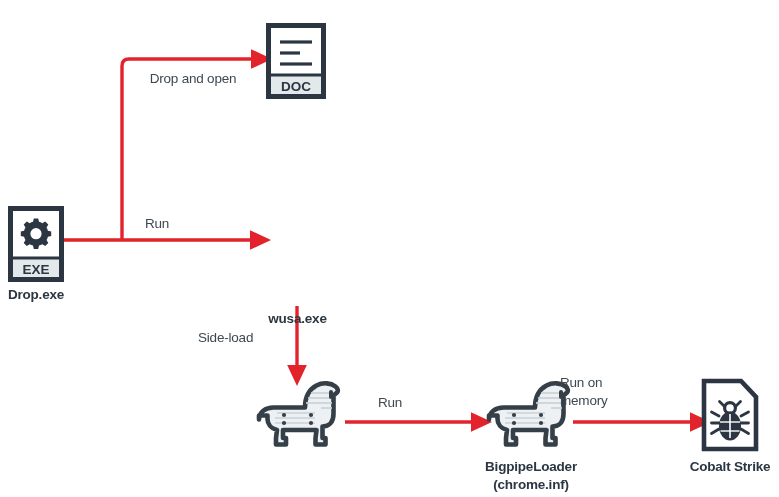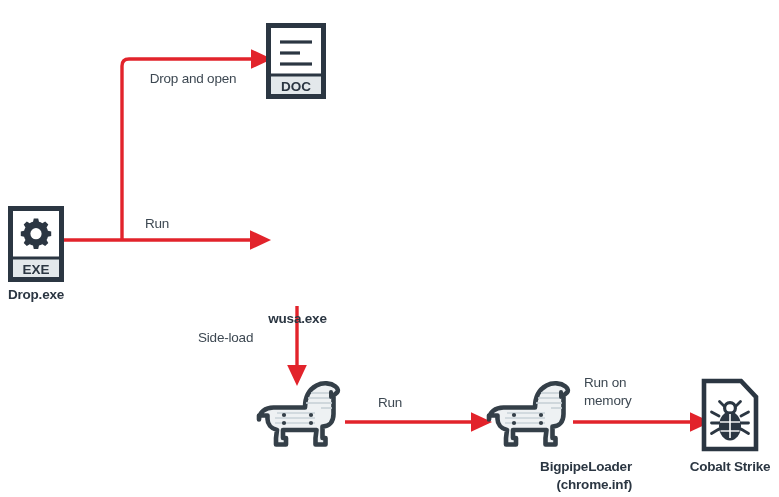--- a/index.html
+++ b/index.html
@@ -132,21 +132,21 @@
         <line x1="53" y1="22" x2="79" y2="22"></line>
         <line x1="68" y1="27" x2="79" y2="27"></line>
       </g>
       <circle cx="31" cy="34" r="2.1" fill="#343f48"></circle>
       <circle cx="58" cy="34" r="2.1" fill="#343f48"></circle>
       <circle cx="31" cy="42" r="2.1" fill="#343f48"></circle>
       <circle cx="58" cy="42" r="2.1" fill="#343f48"></circle>
       <path d="M78,11 L78,16" stroke="#343f48" stroke-width="4" stroke-linecap="round"></path>
     </svg>
   </div>
-  <div class="node-label" style="left:472px; top:458px; width:160px;text-align:right;">BigpipeLoader
+  <div class="node-label" style="left:451px; top:458px; width:160px;">BigpipeLoader
 (chrome.inf)</div>
 
   <div class="node-icon" style="left:701px; top:378px;">
     <svg width="58" height="74" viewBox="0 0 58 74">
       <path d="M3,3 L40,3 L55,19 L55,71 L3,71 Z" fill="#ffffff" stroke="#2b3642" stroke-width="4.6" stroke-linejoin="miter"></path>
       <g stroke="#2b3642" stroke-width="2.8" stroke-linecap="round" fill="none">
         <path d="M23,28 L18.5,23.5"></path>
         <path d="M35,28 L39.5,23.5"></path>
         <path d="M18,38 L10.5,34"></path>
         <path d="M18,45 L10.5,45"></path>
@@ -165,16 +165,16 @@
   <div class="node-label" style="left:670px; top:458px; width:120px;">Cobalt Strike</div>
 
   <div class="edge-label" style="left:128px; top:70px; width:130px; text-align:center;">Drop and open</div>
 
   <div class="edge-label" style="left:145px; top:215px; width:60px;">Run</div>
 
   <div class="edge-label" style="left:198px; top:329px; width:78px;">Side-load</div>
 
   <div class="edge-label" style="left:378px; top:394px; width:60px;">Run</div>
 
-  <div class="edge-label" style="left:584px; top:374px; width:84px;">Run on
+  <div class="edge-label" style="left:560px; top:374px; width:84px;">Run on
 memory</div>
 
 </div>
 
 </body></html>

